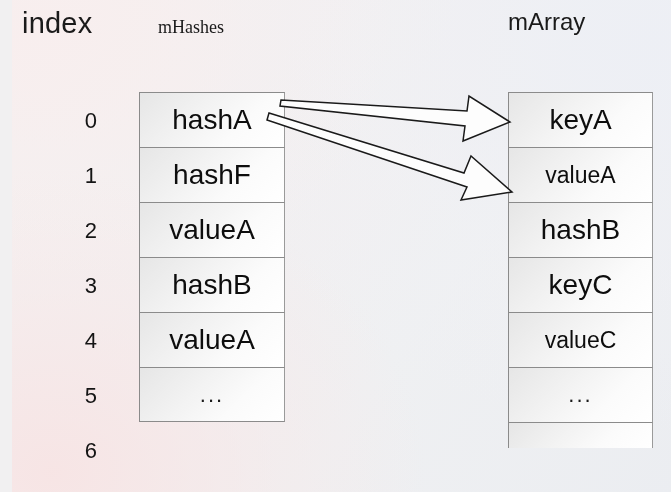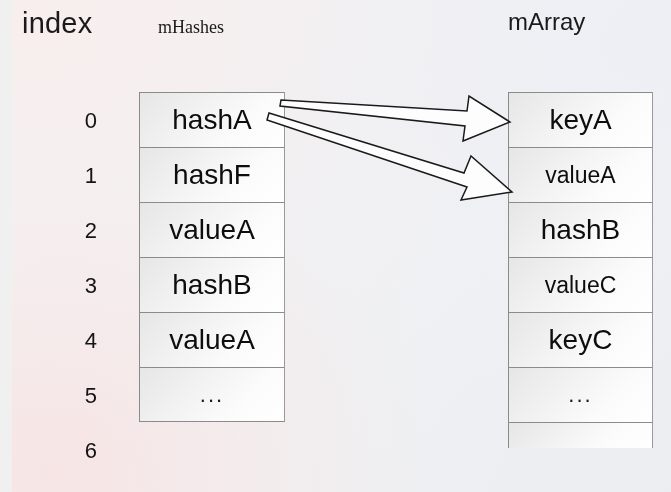--- a/index.html
+++ b/index.html
@@ -79,22 +79,22 @@
     <div class="cell">valueA</div>
     <div class="cell">hashB</div>
     <div class="cell">valueA</div>
     <div class="cell ell last">...</div>
   </div>
 
   <div class="col" id="col-array">
     <div class="cell big">keyA</div>
     <div class="cell mid">valueA</div>
     <div class="cell big">hashB</div>
+    <div class="cell big">keyC</div>
     <div class="cell mid">valueC</div>
-    <div class="cell big">keyC</div>
     <div class="cell ell">...</div>
     <div class="cell clipped"></div>
   </div>
 
   <svg id="arrows" viewBox="0 0 671 492">
 
     <polygon fill="#fdfdfd" stroke="#1a1a1a" stroke-width="1.5" stroke-linejoin="miter" points="269,100 455,111 457,96 498,122 451,141 453,126 268,106"></polygon>
 
     <polygon fill="#fdfdfd" stroke="#1a1a1a" stroke-width="1.5" stroke-linejoin="miter" points="257,113 452,173 459,156 500,192 449,200 455,187 255,120"></polygon>
   </svg>

